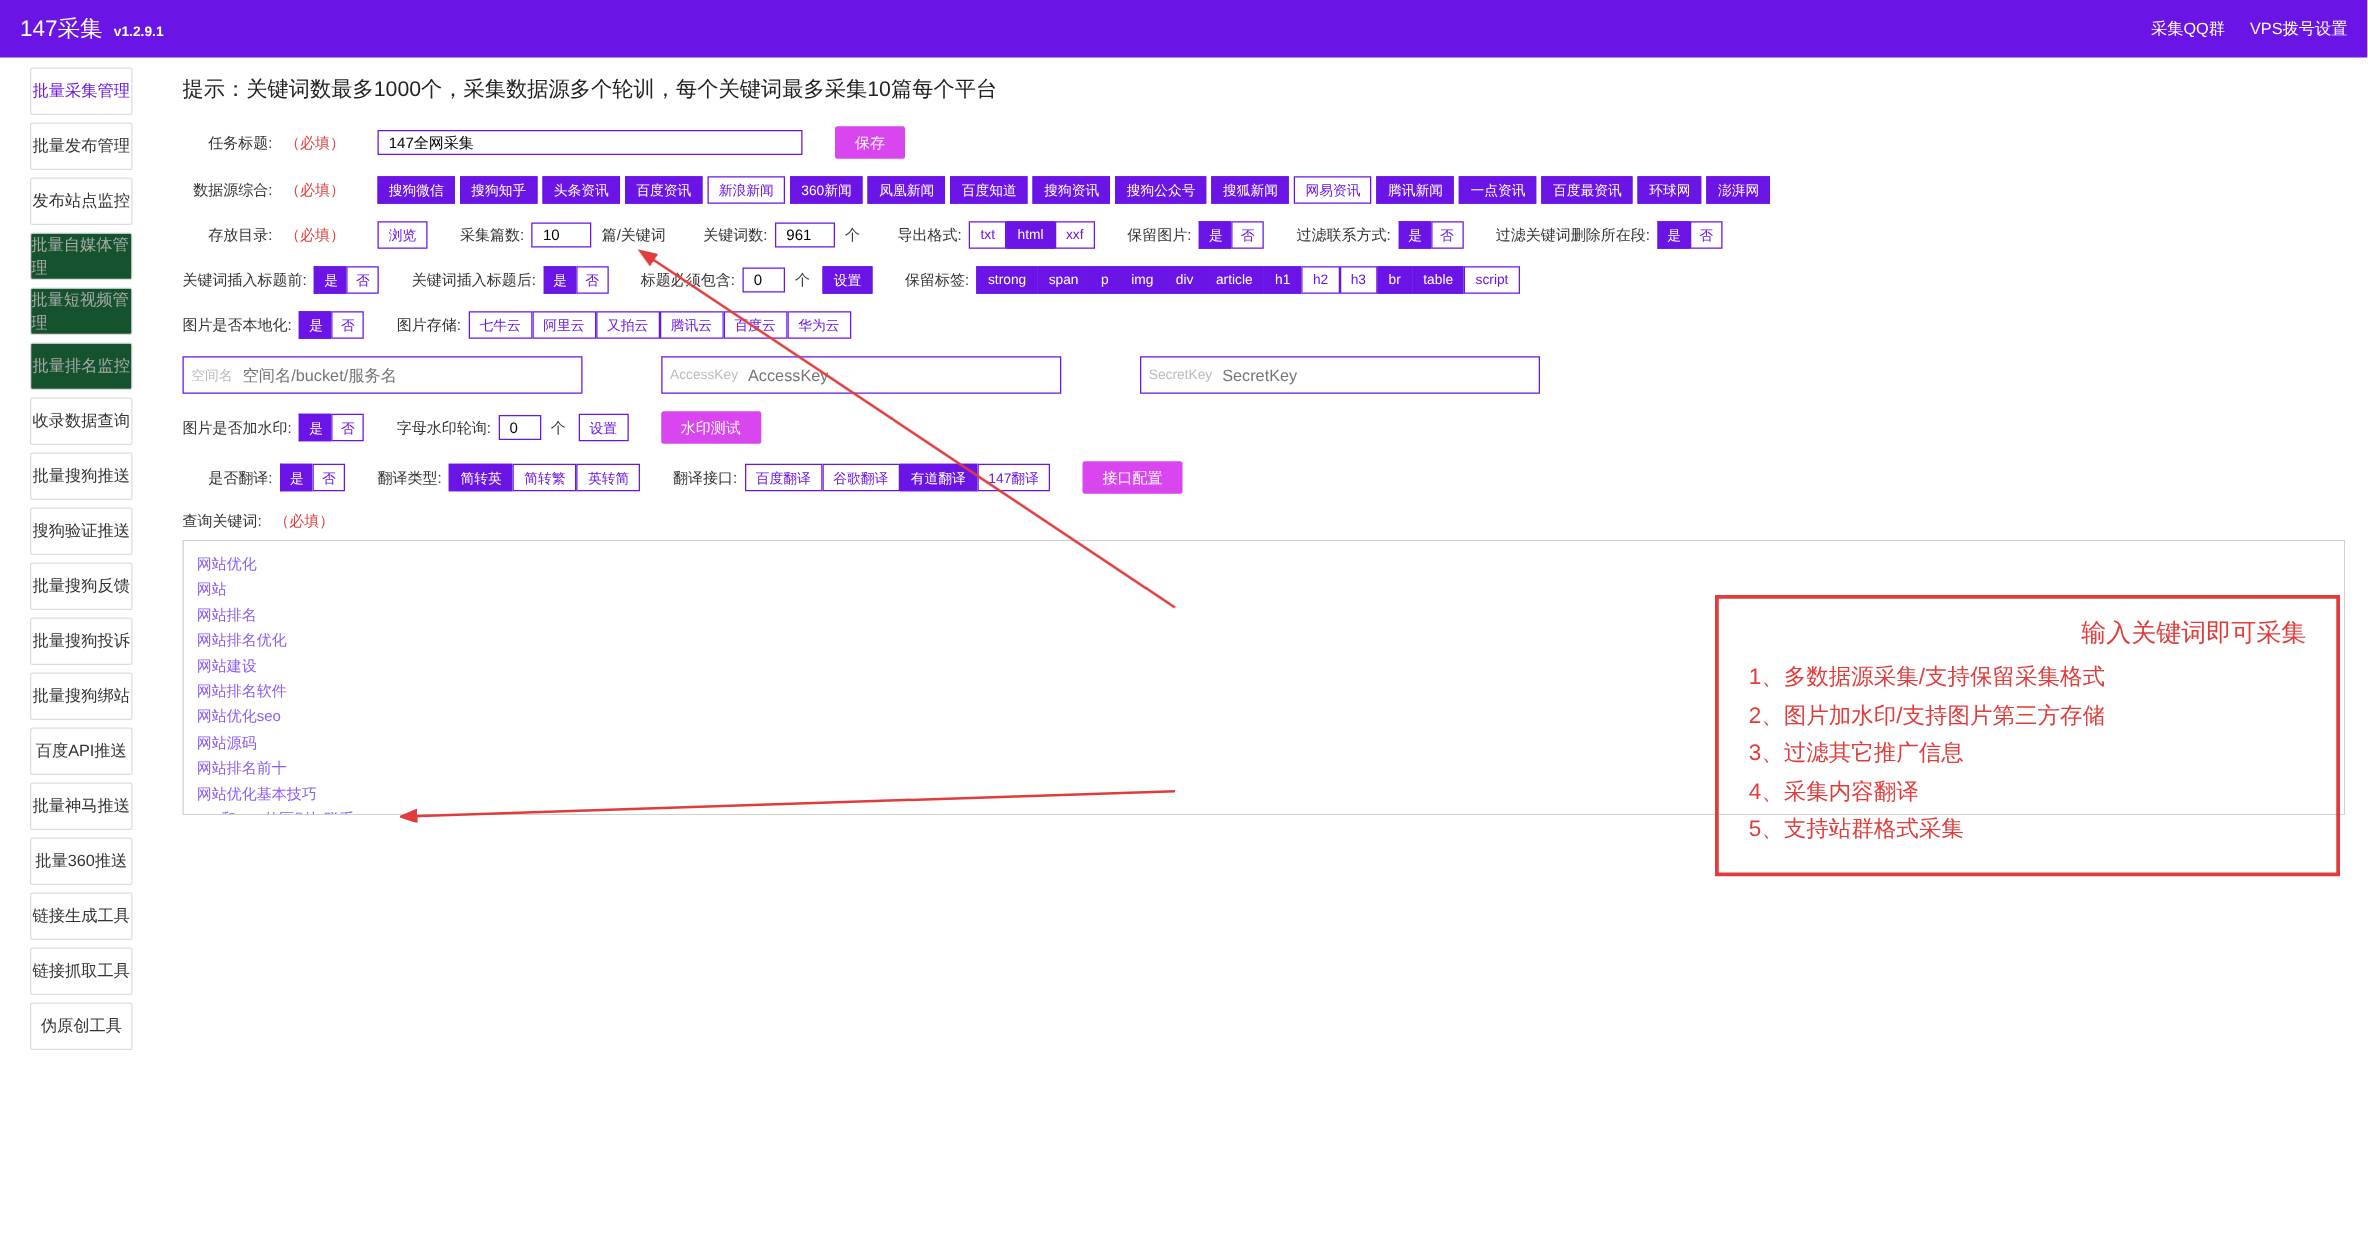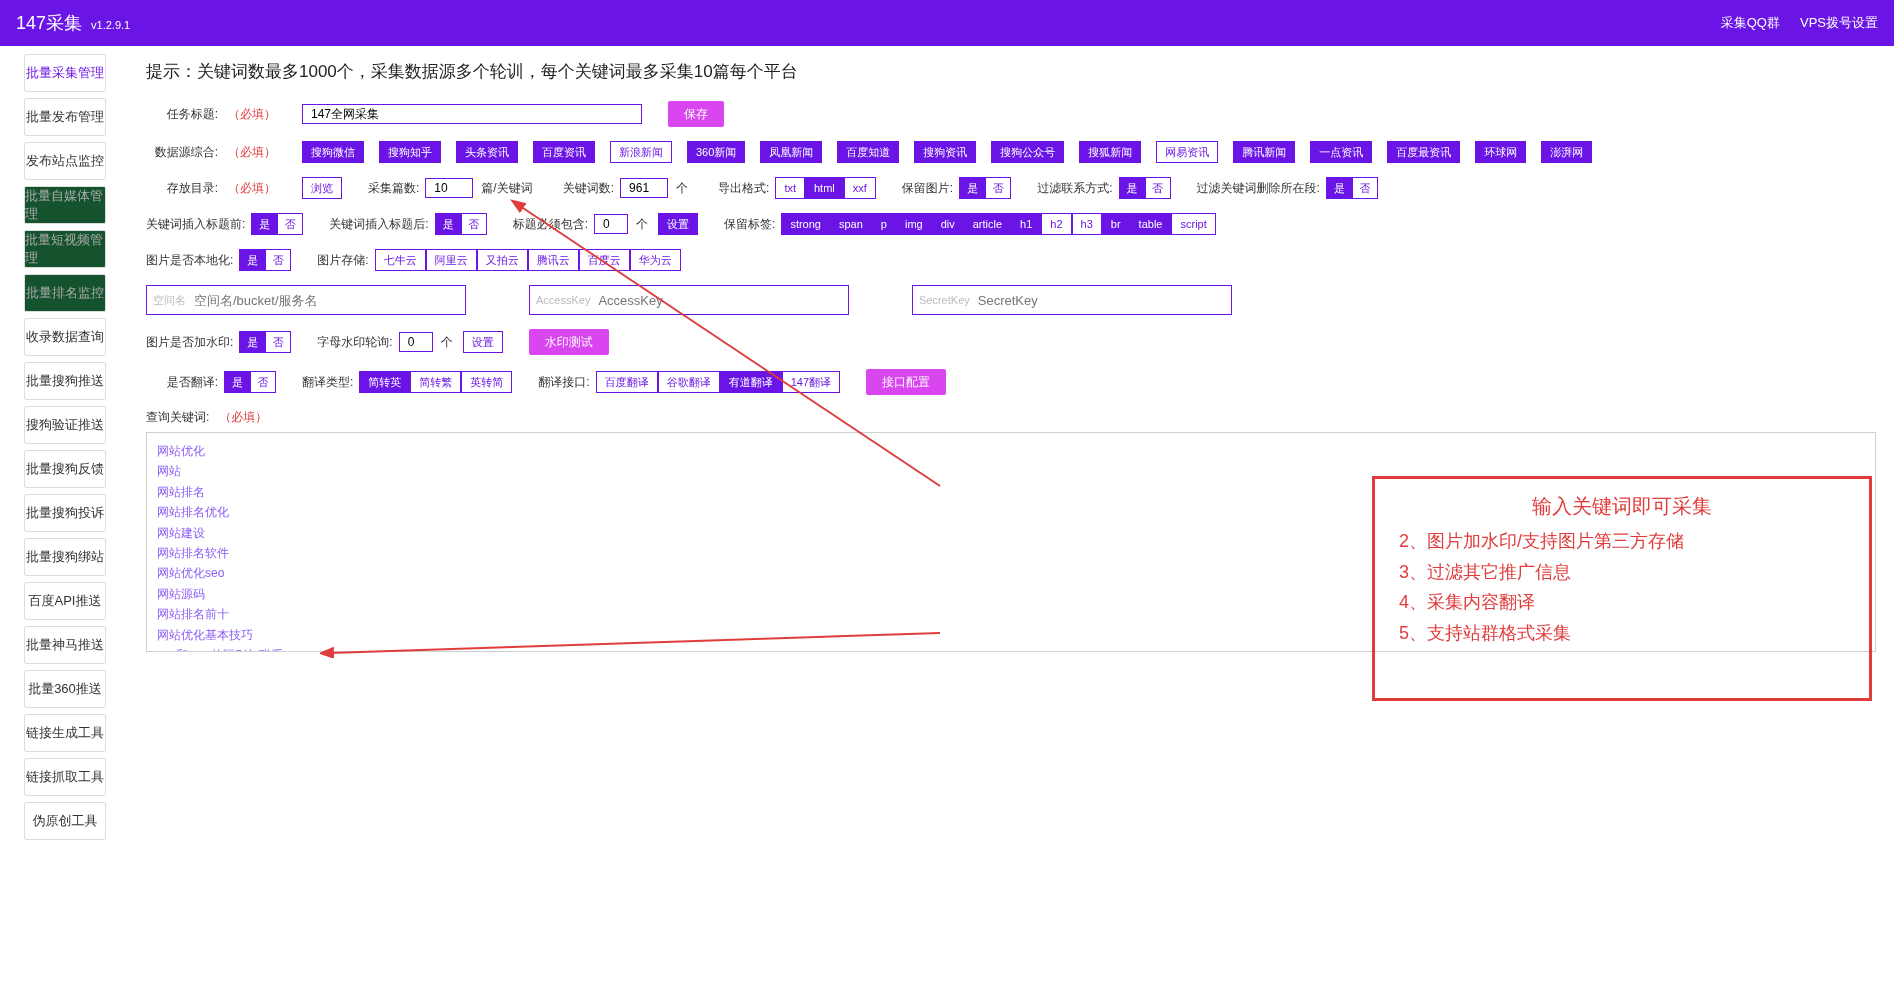--- a/index.html
+++ b/index.html
@@ -1,19 +1,19 @@
 <!DOCTYPE html>
 <html><head>
 <meta charset="utf-8">
 <style>
 *{box-sizing:border-box;margin:0;padding:0;font-family:"Microsoft YaHei",Arial,sans-serif}
 body{background:#fff;font-size:12px;color:#333}
 .header{background:#6a15e6;height:46px;display:flex;align-items:center;justify-content:space-between;padding:0 16px;color:#fff}
 .brand{font-size:18px;font-weight:500}
-.brand .ver{font-size:11px;font-weight:400;margin-left:4px}
+.brand .ver{font-size:11px;font-weight:700;margin-left:4px}
 .header-links{display:flex;gap:20px}
 .header-links span{font-size:13px;cursor:pointer}
 .layout{display:flex;height:calc(100vh - 46px)}
 .sidebar{width:130px;padding:8px 24px;display:flex;flex-direction:column;gap:6px;overflow-y:auto}
 .sidebar::-webkit-scrollbar{width:8px}
 .sidebar::-webkit-scrollbar-thumb{background:#ccc;border-radius:4px}
 .side-btn{height:38px;border:1px solid #ddd;background:#fff;border-radius:2px;display:flex;align-items:center;justify-content:center;font-size:13px;cursor:pointer;color:#333}
 .side-btn.active{color:#6a15e6}
 .side-btn.disabled{background:#14532d;color:#aaa;cursor:not-allowed}
 .main{flex:1;padding:14px 16px 30px;overflow:auto;position:relative}
@@ -34,21 +34,21 @@
 .tog span.off{background:#fff;color:#6a15e6}
 .tog span:first-child{border-right:none}
 .unit{margin:0 4px 0 2px}
 .cloud-input{height:30px;border:1px solid #6a15e6;padding:0 6px;display:flex;align-items:center;gap:8px}
 .cloud-input .ph{color:#bbb;font-size:11px}
 .cloud-input input{border:none;outline:none;font-size:13px;flex:1}
 .cloud-row{display:flex;gap:63px;margin-bottom:14px}
 .cloud-row .cloud-input{width:320px}
 .kw-textarea{width:calc(100% - 2px);height:220px;border:1px solid #d0d0d0;padding:8px 10px;font-size:12px;line-height:1.7;color:#8b5cf6;overflow-y:scroll;resize:none;outline:none;font-family:inherit}
 .overlay-box{position:absolute;right:22px;top:430px;width:500px;height:225px;border:3px solid #e13c3c;background:rgba(255,255,255,0);padding:14px 24px}
-.overlay-title{color:#e13c3c;font-size:20px;text-align:center;margin-bottom:6px}
+.overlay-title{color:#e13c3c;font-size:20px;text-align:right;margin-bottom:6px}
 .overlay-list{color:#e13c3c;font-size:18px;line-height:1.7}
 svg.arrow{position:absolute;pointer-events:none}
 .gap{display:inline-block;width:14px}
 </style>
 </head>
 <body>
 
 <div class="header">
   <div class="brand">
     <span>147采集</span>
@@ -93,21 +93,21 @@
       <input class="txt-in wide" value="147全网采集" style="">
       <span class="gap"></span>
       <button class="btn-primary">保存</button>
     </div>
 
     
     <div class="row">
       <span class="lb">数据源综合:</span>
       <span class="req">（必填）</span>
       <span class="gap"></span>
-      <span id="sources-wrap" style="display:inline-flex;flex-wrap:wrap;gap:15px">
+      <span id="sources-wrap" style="display:inline-flex;flex-wrap:wrap;gap:4px">
           <span class="chip sel">搜狗微信</span>
           <span class="chip sel">搜狗知乎</span>
           <span class="chip sel">头条资讯</span>
           <span class="chip sel">百度资讯</span>
           <span class="chip un">新浪新闻</span>
           <span class="chip sel">360新闻</span>
           <span class="chip sel">凤凰新闻</span>
           <span class="chip sel">百度知道</span>
           <span class="chip sel">搜狗资讯</span>
           <span class="chip sel">搜狗公众号</span>
@@ -293,20 +293,21 @@
 seo和sem的区别与联系
 网站搭建
 网站排名查询
 网站优化培训
 seo是什么意思</textarea>
 
     
     <div class="overlay-box">
       <div class="overlay-title">输入关键词即可采集</div>
       <div class="overlay-list" id="overlay-list">
+          <div>1、多数据源采集/支持保留采集格式</div>
           <div>2、图片加水印/支持图片第三方存储</div>
           <div>3、过滤其它推广信息</div>
           <div>4、采集内容翻译</div>
           <div>5、支持站群格式采集</div>
         </div>
     </div>
 
     
     <svg class="arrow" style="left:380px;top:150px" width="440" height="300">
       <defs>

